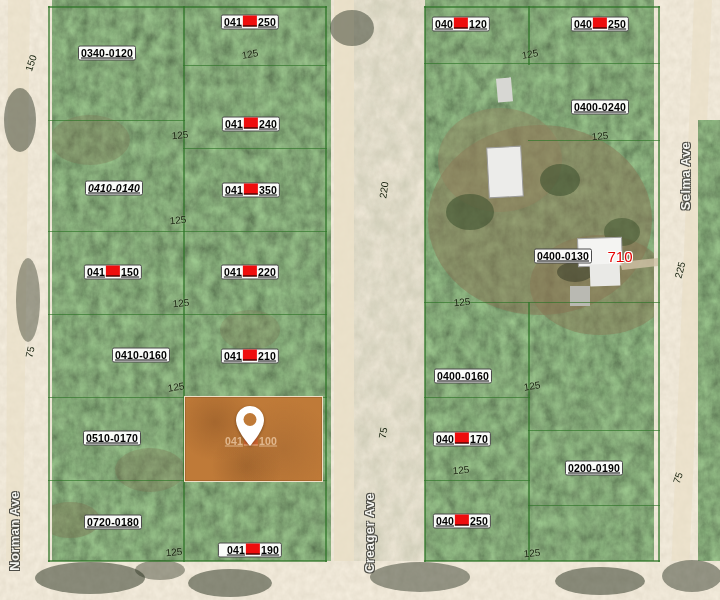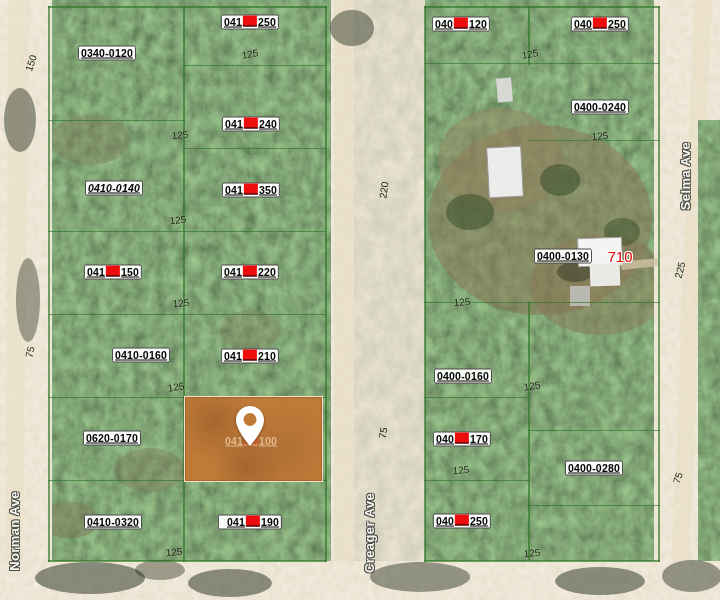--- a/index.html
+++ b/index.html
@@ -138,31 +138,31 @@
   <div id="labels" class="layer">
       <div class="plabel" style="left: 107px; top: 53px;"><span class="t">0340-0120</span></div>
       <div class="plabel" style="left: 250px; top: 22px;"><span class="t">041</span><span class="redbox"></span><span class="t">250</span></div>
       <div class="plabel" style="left: 251px; top: 124px;"><span class="t">041</span><span class="redbox"></span><span class="t">240</span></div>
       <div class="plabel" style="left: 114px; top: 188px; font-style: italic;"><span class="t">0410-0140</span></div>
       <div class="plabel" style="left: 251px; top: 190px;"><span class="t">041</span><span class="redbox"></span><span class="t">350</span></div>
       <div class="plabel" style="left: 113px; top: 272px;"><span class="t">041</span><span class="redbox"></span><span class="t">150</span></div>
       <div class="plabel" style="left: 250px; top: 272px;"><span class="t">041</span><span class="redbox"></span><span class="t">220</span></div>
       <div class="plabel" style="left: 113px; top: 355px; margin-left: 28px;"><span class="t">0410-0160</span></div>
       <div class="plabel" style="left: 250px; top: 356px;"><span class="t">041</span><span class="redbox"></span><span class="t">210</span></div>
-      <div class="plabel" style="left: 112px; top: 438px;"><span class="t">0620-0170</span></div>
+      <div class="plabel" style="left: 112px; top: 438px;"><span class="t">0510-0170</span></div>
       <div class="plabel faint" style="left: 251px; top: 441px;"><span class="t">041</span><span class="redbox"></span><span class="t">100</span></div>
-      <div class="plabel" style="left: 113px; top: 522px;"><span class="t">0410-0320</span></div>
-      <div class="plabel" style="left: 250px; top: 522px; padding-left: 8px;"><span class="t">041</span><span class="redbox"></span><span class="t">190</span></div>
+      <div class="plabel" style="left: 113px; top: 522px;"><span class="t">0720-0180</span></div>
+      <div class="plabel" style="left: 250px; top: 550px; padding-left: 8px;"><span class="t">041</span><span class="redbox"></span><span class="t">190</span></div>
       <div class="plabel" style="left: 461px; top: 24px;"><span class="t">040</span><span class="redbox"></span><span class="t">120</span></div>
       <div class="plabel" style="left: 600px; top: 24px;"><span class="t">040</span><span class="redbox"></span><span class="t">250</span></div>
       <div class="plabel" style="left: 600px; top: 107px;"><span class="t">0400-0240</span></div>
       <div class="plabel" style="left: 563px; top: 240px; margin-top: 16px;"><span class="t">0400-0130</span></div>
       <div class="plabel" style="left: 463px; top: 355px; margin-top: 21px;"><span class="t">0400-0160</span></div>
       <div class="plabel" style="left: 462px; top: 439px;"><span class="t">040</span><span class="redbox"></span><span class="t">170</span></div>
-      <div class="plabel" style="left: 594px; top: 468px;"><span class="t">0400-0280</span></div>
+      <div class="plabel" style="left: 594px; top: 468px;"><span class="t">0200-0190</span></div>
       <div class="plabel" style="left: 462px; top: 521px;"><span class="t">040</span><span class="redbox"></span><span class="t">250</span></div>
     </div>
   <div id="dims" class="layer">
       <div class="dim" style="left: 31px; top: 63px; --r: -72deg;">150</div>
       <div class="dim" style="left: 250px; top: 54px; --r: -10deg;">125</div>
       <div class="dim" style="left: 180px; top: 135px; --r: -5deg;">125</div>
       <div class="dim" style="left: 178px; top: 220px; --r: -5deg;">125</div>
       <div class="dim" style="left: 181px; top: 303px; --r: -5deg;">125</div>
       <div class="dim" style="left: 176px; top: 387px; --r: -8deg;">125</div>
       <div class="dim" style="left: 174px; top: 552px; --r: -5deg;">125</div>

